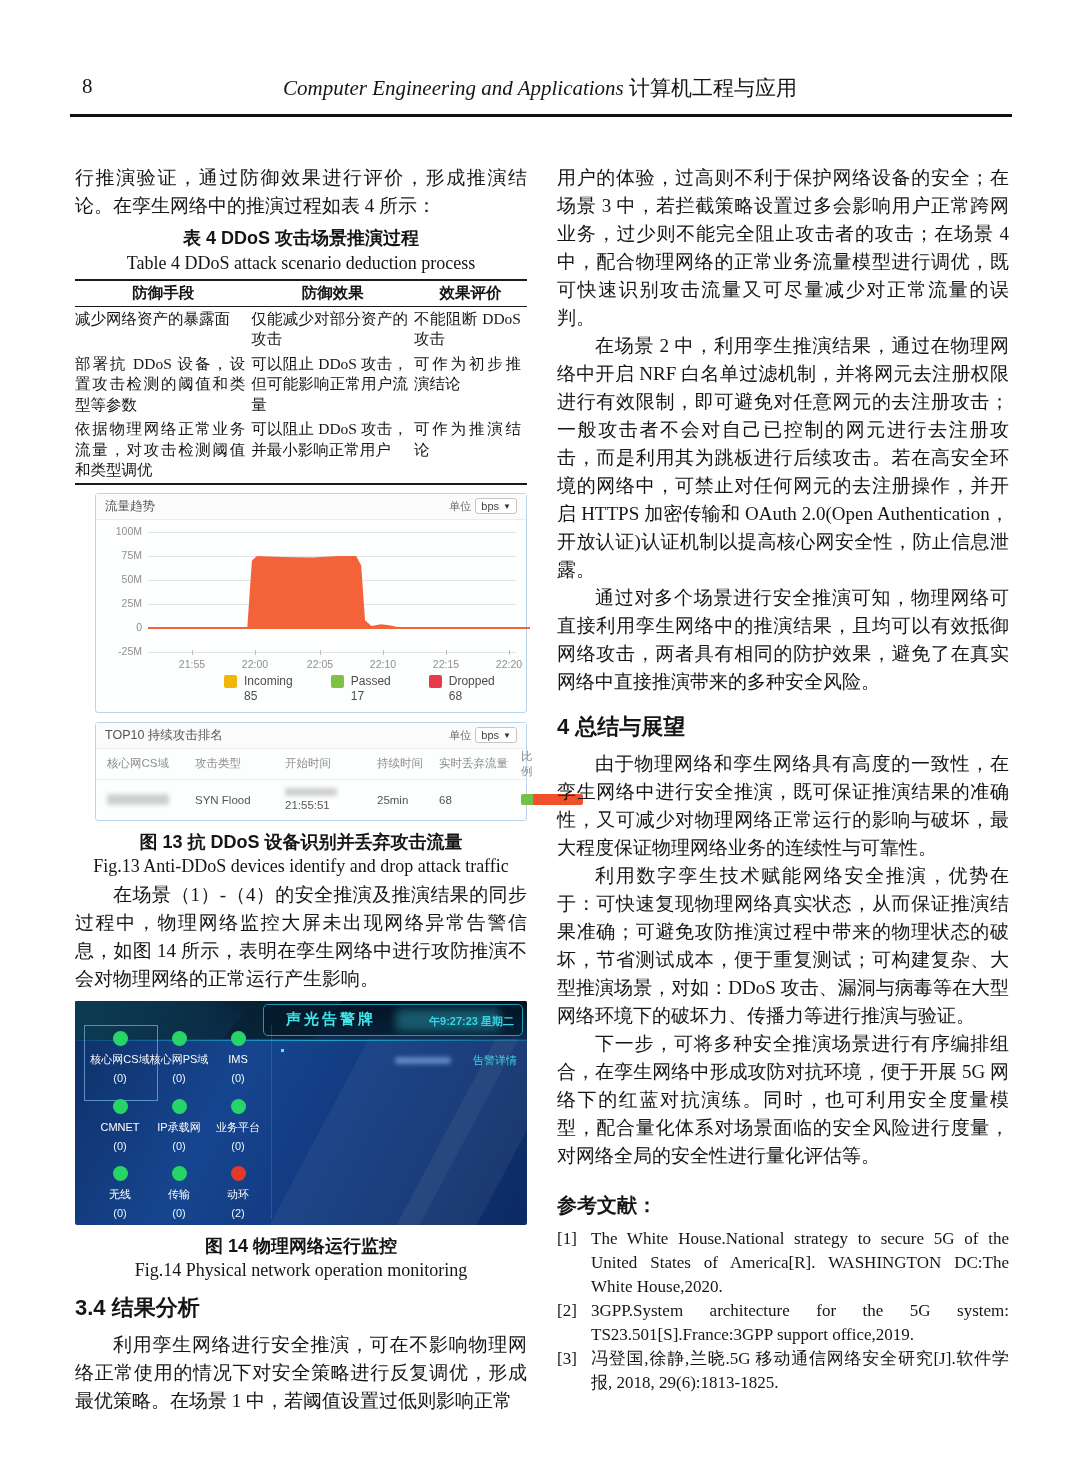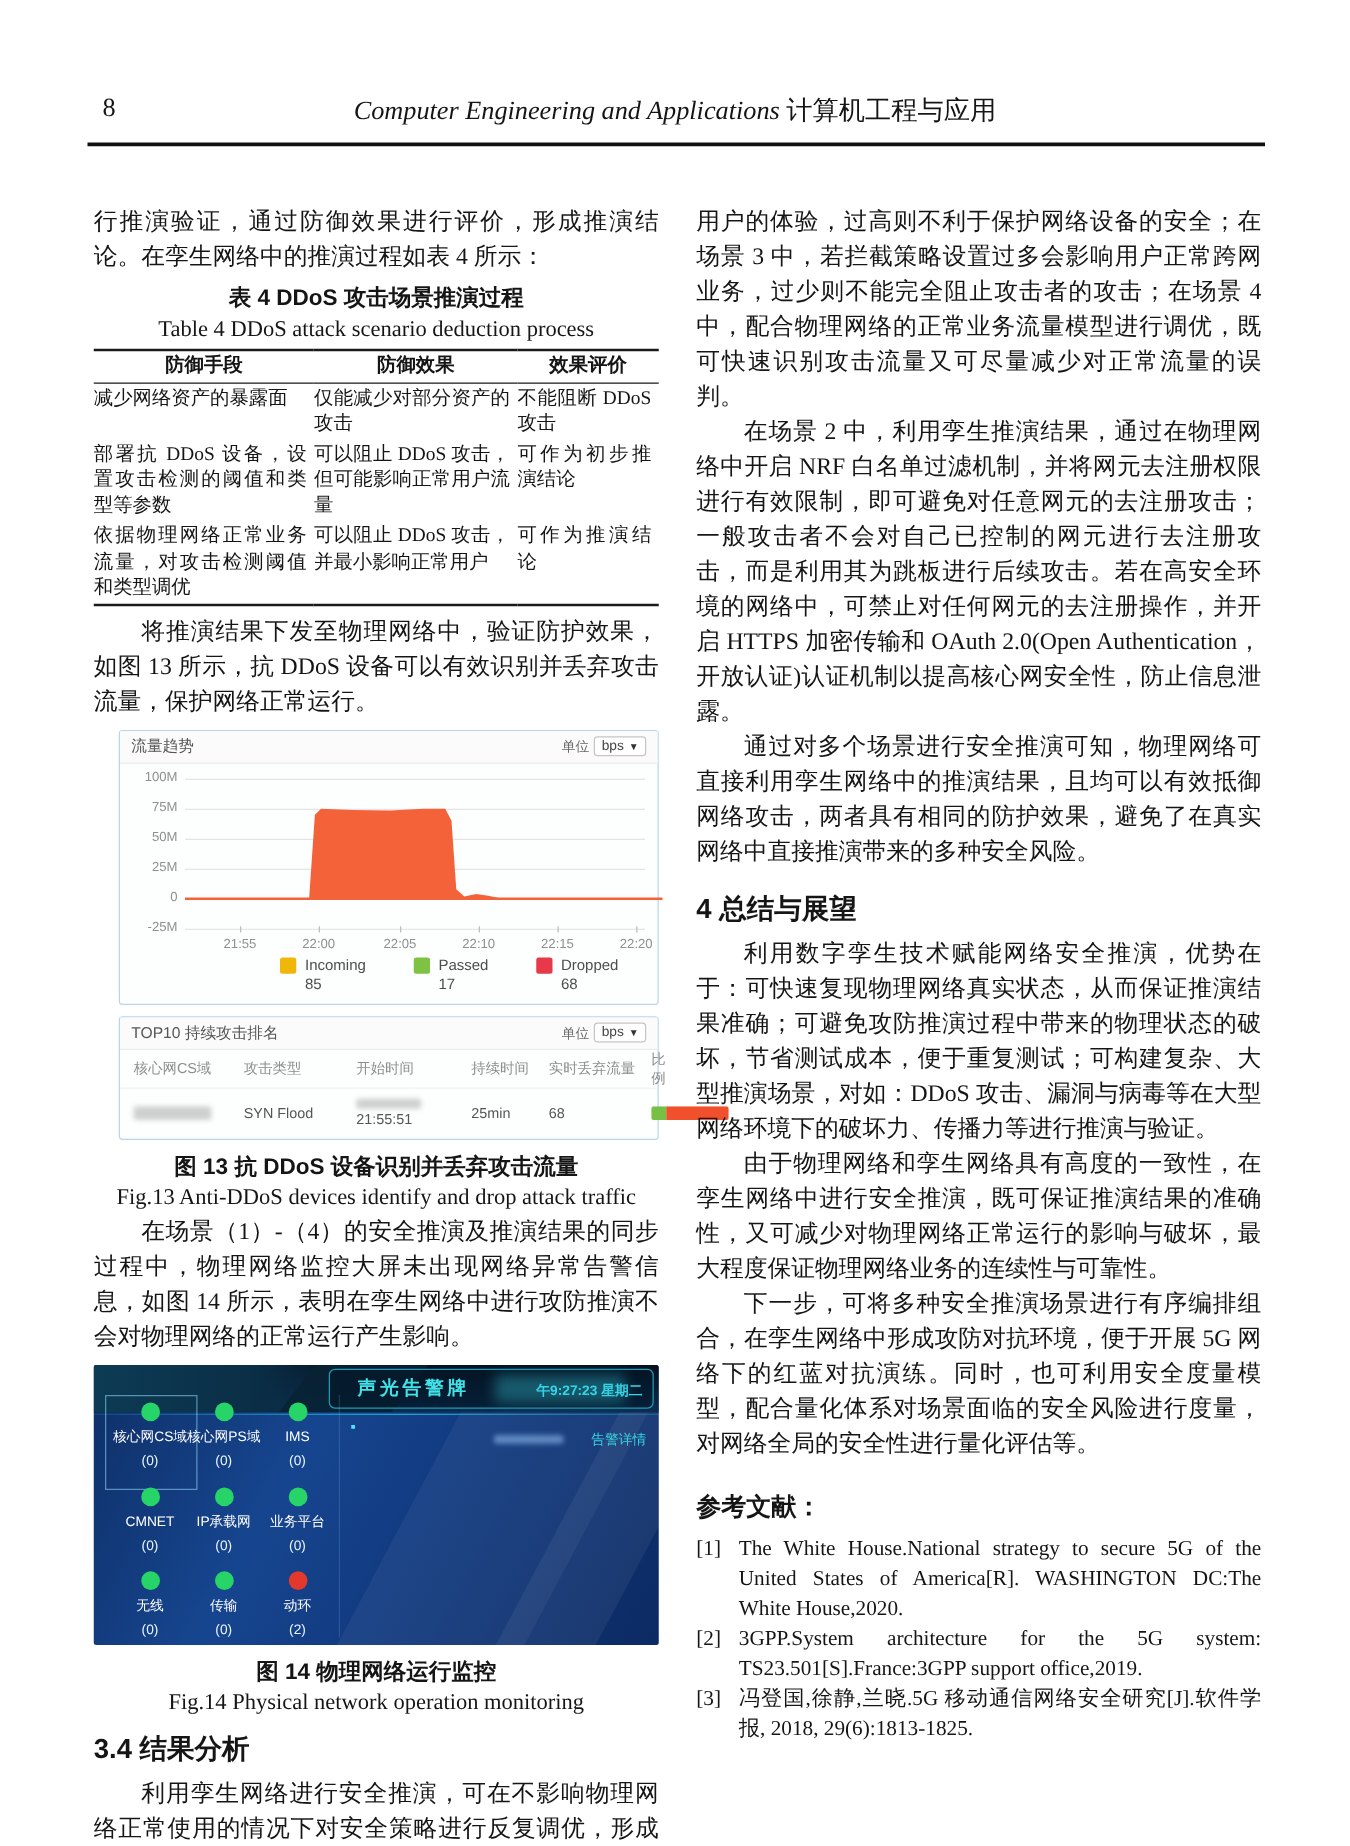--- a/index.html
+++ b/index.html
@@ -165,21 +165,20 @@
           <td>可作为初步推演结论</td>
         </tr>
         <tr>
           <td>依据物理网络正常业务流量，对攻击检测阈值和类型调优</td>
           <td>可以阻止 DDoS 攻击，并最小影响正常用户</td>
           <td>可作为推演结论</td>
         </tr>
       </tbody>
     </table>
 
-    <p class="para indent" style="margin-top:7px">将推演结果下发至物理网络中，验证防护效果，如图 13 所示，抗 DDoS 设备可以有效识别并丢弃攻击流量，保护网络正常运行。</p>
 
     <div class="fig13">
 
       <div class="panel panelA">
         <div class="p-head">
           <span class="p-title">流量趋势</span>
           <span class="unitbox">
             <span>单位</span>
             <span class="unitsel">
               <span>bps</span>
@@ -363,22 +362,22 @@
     <p class="para indent">利用孪生网络进行安全推演，可在不影响物理网络正常使用的情况下对安全策略进行反复调优，形成最优策略。在场景 1 中，若阈值设置过低则影响正常</p>
   </div>
 
   <div class="col col-right">
     <p class="para">用户的体验，过高则不利于保护网络设备的安全；在场景 3 中，若拦截策略设置过多会影响用户正常跨网业务，过少则不能完全阻止攻击者的攻击；在场景 4 中，配合物理网络的正常业务流量模型进行调优，既可快速识别攻击流量又可尽量减少对正常流量的误判。</p>
     <p class="para indent">在场景 2 中，利用孪生推演结果，通过在物理网络中开启 NRF 白名单过滤机制，并将网元去注册权限进行有效限制，即可避免对任意网元的去注册攻击；一般攻击者不会对自己已控制的网元进行去注册攻击，而是利用其为跳板进行后续攻击。若在高安全环境的网络中，可禁止对任何网元的去注册操作，并开启 HTTPS 加密传输和 OAuth 2.0(Open Authentication，开放认证)认证机制以提高核心网安全性，防止信息泄露。</p>
     <p class="para indent">通过对多个场景进行安全推演可知，物理网络可直接利用孪生网络中的推演结果，且均可以有效抵御网络攻击，两者具有相同的防护效果，避免了在真实网络中直接推演带来的多种安全风险。</p>
 
     <h3 class="sec-h" style="margin-top:16px">4 总结与展望</h3>
 
+    <p class="para indent">由于物理网络和孪生网络具有高度的一致性，在孪生网络中进行安全推演，既可保证推演结果的准确性，又可减少对物理网络正常运行的影响与破坏，最大程度保证物理网络业务的连续性与可靠性。</p>
     <p class="para indent">利用数字孪生技术赋能网络安全推演，优势在于：可快速复现物理网络真实状态，从而保证推演结果准确；可避免攻防推演过程中带来的物理状态的破坏，节省测试成本，便于重复测试；可构建复杂、大型推演场景，对如：DDoS 攻击、漏洞与病毒等在大型网络环境下的破坏力、传播力等进行推演与验证。</p>
-    <p class="para indent">由于物理网络和孪生网络具有高度的一致性，在孪生网络中进行安全推演，既可保证推演结果的准确性，又可减少对物理网络正常运行的影响与破坏，最大程度保证物理网络业务的连续性与可靠性。</p>
     <p class="para indent">下一步，可将多种安全推演场景进行有序编排组合，在孪生网络中形成攻防对抗环境，便于开展 5G 网络下的红蓝对抗演练。同时，也可利用安全度量模型，配合量化体系对场景面临的安全风险进行度量，对网络全局的安全性进行量化评估等。</p>
 
     <div class="refs-h">参考文献：</div>
 
     <p class="ref">
       <span class="mk">[1]</span>
       <span>The White House.National strategy to secure 5G of the United States of America[R]. WASHINGTON DC:The White House,2020.</span>
     </p>
     <p class="ref">
       <span class="mk">[2]</span>

